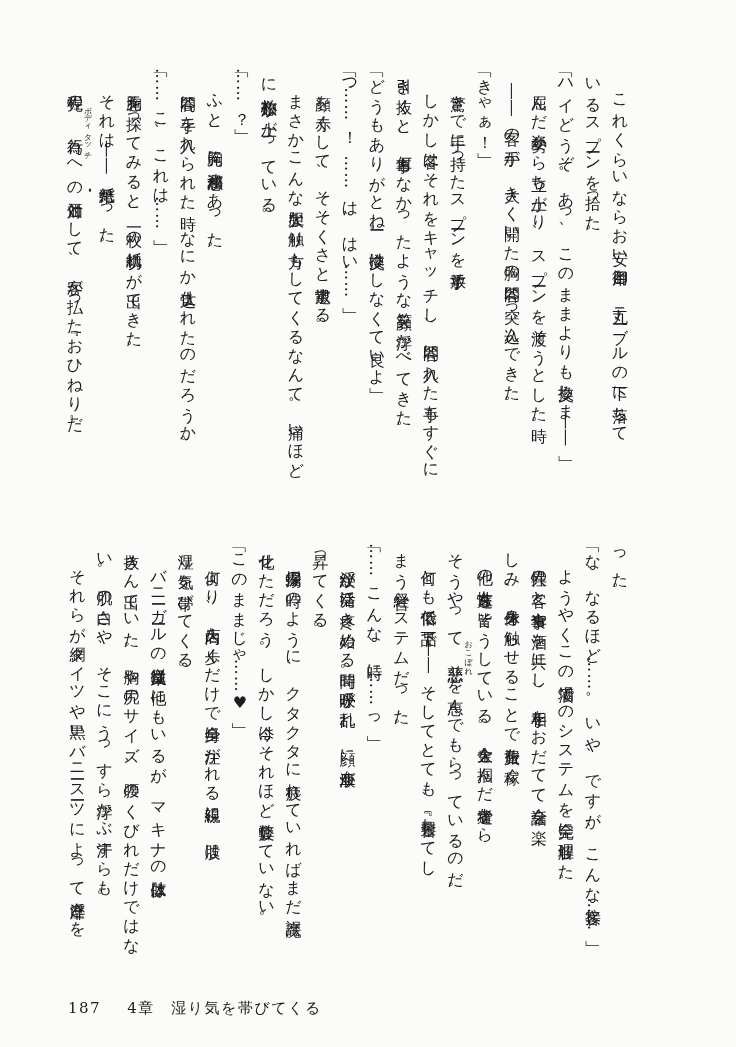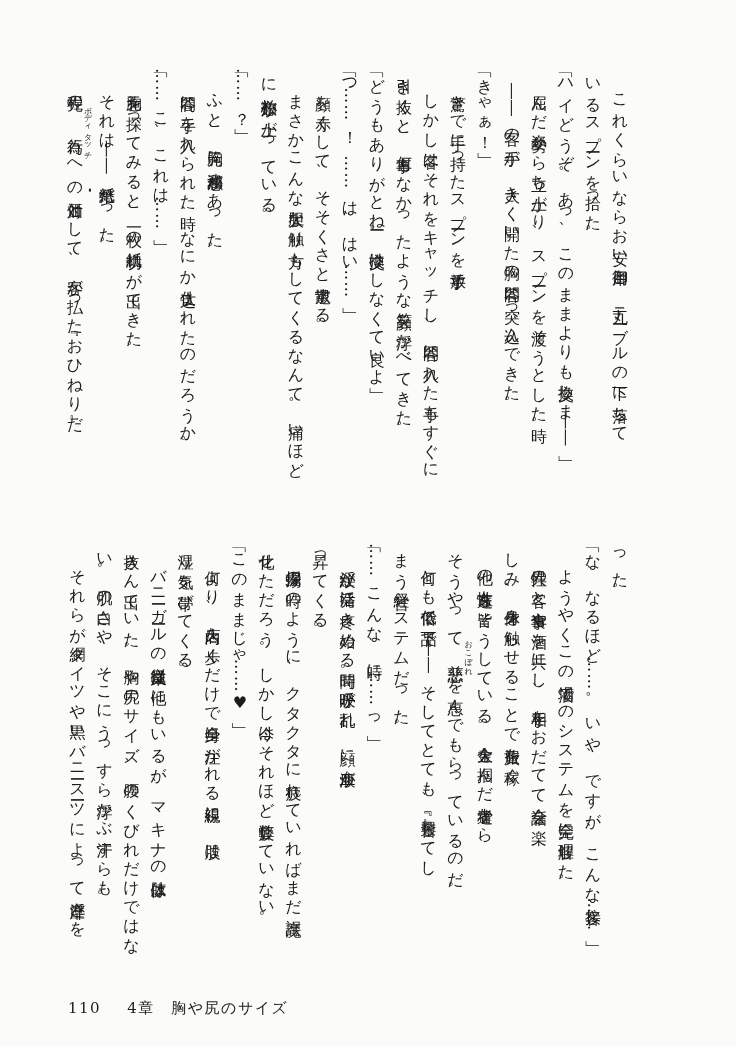--- a/index.html
+++ b/index.html
@@ -120,16 +120,16 @@
       <p class="line"><span>「このままじゃ……♥」</span></p>
       <p class="line indent"><span>何より、店内を歩くだけで全身に注がれる視線に、股は</span></p>
       <p class="line"><span>湿り気を帯びてくる。</span></p>
       <p class="line indent"><span>バニーガールの従業員は他にもいるが、マキナの肢体は</span></p>
       <p class="line"><span>抜きん出ていた。胸や尻のサイズ、腰のくびれだけではな</span></p>
       <p class="line"><span>い。肌の白さや、そこにうっすら浮かぶ汗すらも。</span></p>
       <p class="line indent"><span>それらが網タイツや黒いバニースーツによって淫靡さを</span></p>
     </section>
 
   <footer class="footer">
-    <span class="pagenum">110</span><span class="chapter">4章　胸や尻のサイズ</span>
+    <span class="pagenum">187</span><span class="chapter">4章　湿り気を帯びてくる</span>
   </footer>
 
 </div>
 
 </body></html>

